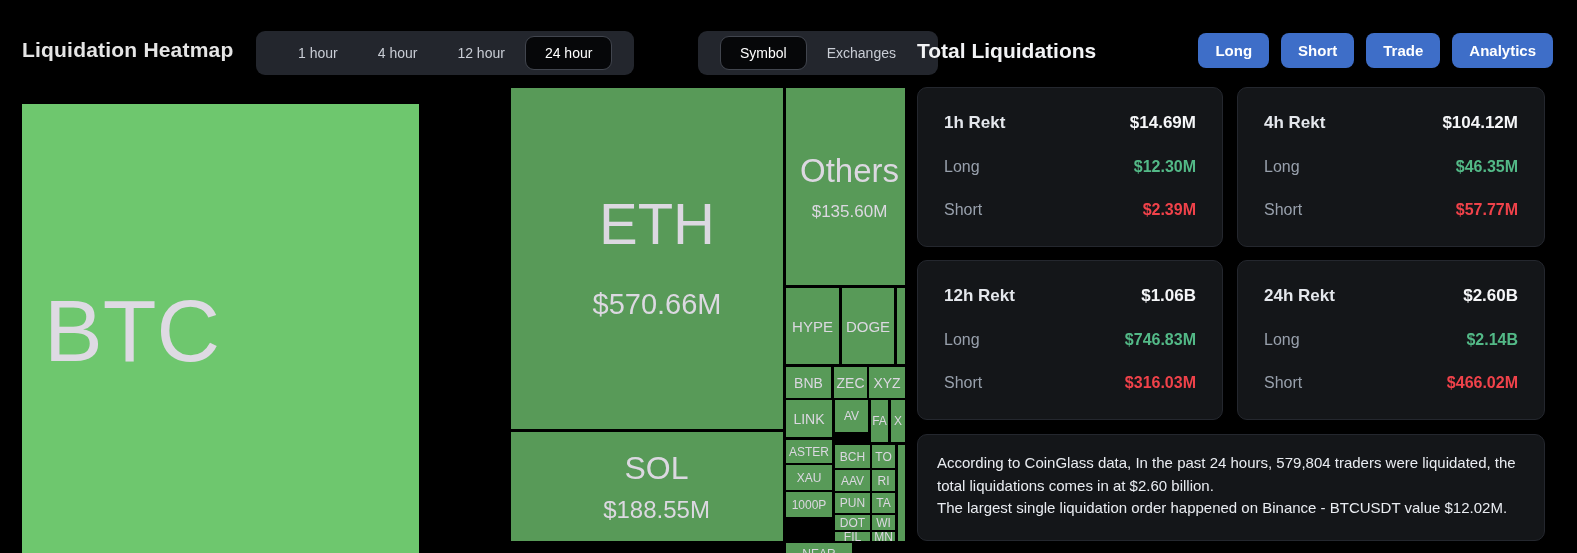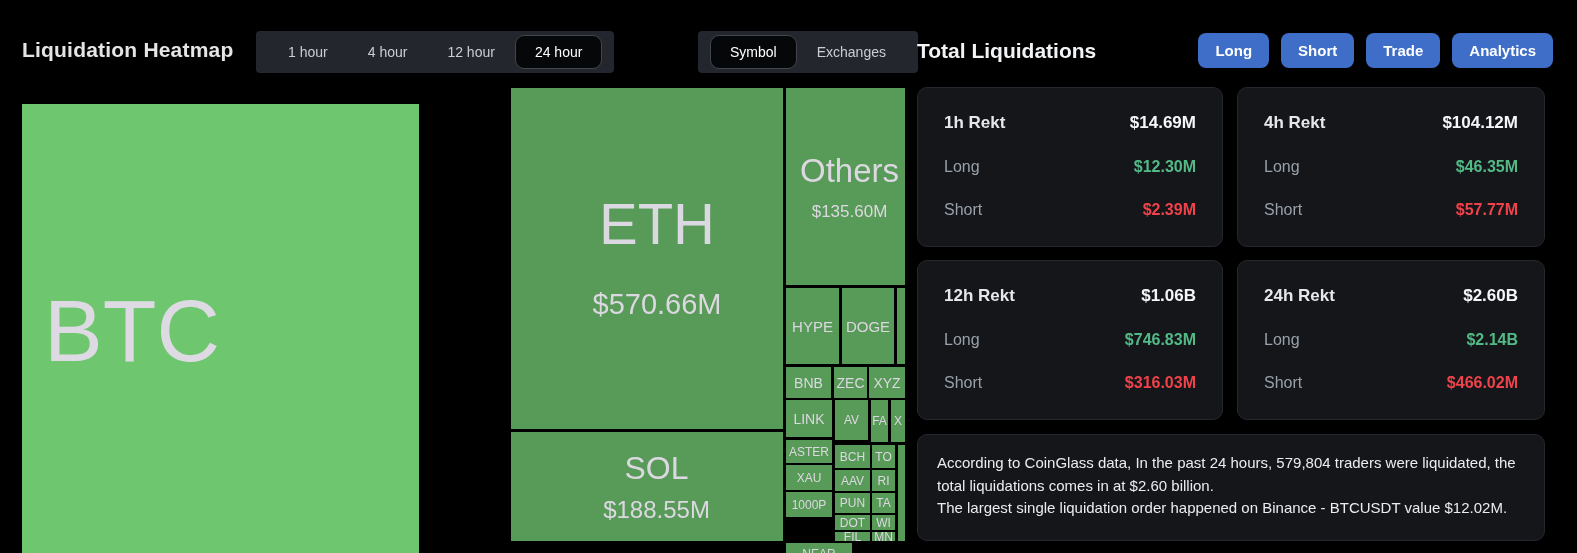--- a/index.html
+++ b/index.html
@@ -2,21 +2,21 @@
 <html><head>
 <meta charset="utf-8">
 <style>
   * { margin:0; padding:0; box-sizing:border-box; }
   html,body { width:1577px; height:553px; background:#000; overflow:hidden;
               font-family:"Liberation Sans", sans-serif; }
   .abs { position:absolute; }
 
   
   .page-title { left:22px; top:38px; font-size:21px; font-weight:700; color:#e5e5e5; letter-spacing:.2px; }
-  .pill-group { top:31px; height:42px; background:#23262d; border-radius:4px; display:flex; align-items:center; padding:12px; }
+  .pill-group { top:31px; height:42px; background:#23262d; border-radius:9px; display:flex; align-items:center; padding:22px; }
   .tabs { left:256px; }
   .toggle { left:698px; }
   .pill { padding:8px 19px; font-size:14px; color:#c9cdd5; border-radius:9px; border:1px solid transparent; cursor:pointer; white-space:nowrap; }
   .pill.selected { background:#060709; border-color:#41454e; color:#ffffff; }
   .section-title { left:917px; top:39px; font-size:21px; font-weight:700; color:#f2f3f5; }
   .actions { top:33px; right:24px; display:flex; gap:12px; }
   .btn { background:#3e6ec8; color:#fff; font-weight:700; font-size:15px; border:none; border-radius:8px; padding:9px 17px; cursor:pointer; }
 
   
   .treemap { left:22px; top:88px; width:883px; height:453px; background:#000; }
@@ -110,21 +110,21 @@
     </div>
     <div class="cell xs dark" style="left: 812px; top: 279px; width: 33px; height: 31px;">
       <div class="cell-label">ZEC</div>
     </div>
     <div class="cell xs dark" style="left: 847px; top: 279px; width: 36px; height: 31px;">
       <div class="cell-label">XYZ</div>
     </div>
     <div class="cell xs dark" style="left: 764px; top: 312px; width: 46px; height: 37px;">
       <div class="cell-label">LINK</div>
     </div>
-    <div class="cell xs2 dark" style="left: 813px; top: 312px; width: 33px; height: 40px;">
+    <div class="cell xs2 dark" style="left: 813px; top: 312px; width: 33px; height: 32px;">
       <div class="cell-label">AV</div>
     </div>
     <div class="cell xs2 dark" style="left: 849px; top: 312px; width: 17px; height: 42px;">
       <div class="cell-label">FA</div>
     </div>
     <div class="cell xs2 dark" style="left: 869px; top: 312px; width: 14px; height: 42px;">
       <div class="cell-label">X</div>
     </div>
     <div class="cell xs2 dark" style="left: 764px; top: 352px; width: 46px; height: 23px;">
       <div class="cell-label">ASTER</div>

